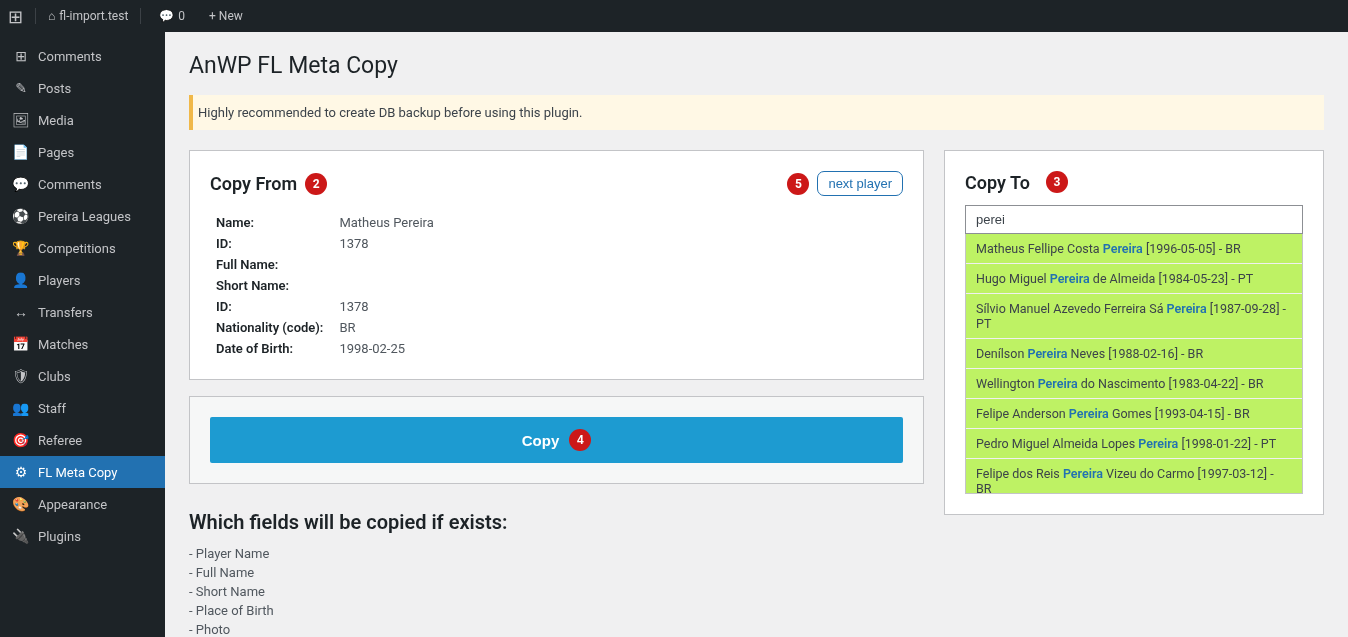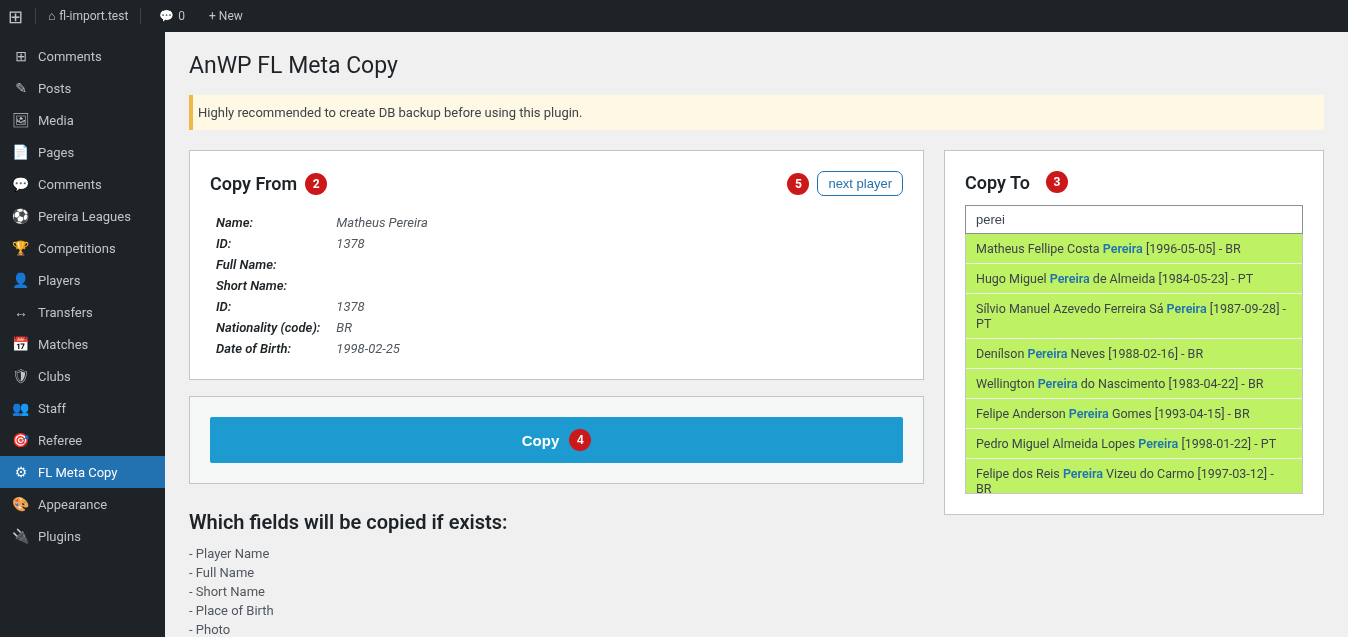--- a/index.html
+++ b/index.html
@@ -108,21 +108,21 @@
     .next-player-btn {
       background: #fff;
       border: 1px solid #2271b1;
       color: #2271b1;
       padding: 4px 10px;
       cursor: pointer;
       font-size: 13px;
       border-radius: 7px;
     }
 
-    .player-info table { border-collapse: collapse; font-style: italic; }
+    .player-info table { border-collapse: collapse; }
     .player-info td { padding: 3px 6px; font-size: 13px; }
     .player-info td:first-child { font-weight: 600; color: #1d2327; padding-right: 10px; }
     .player-info td:last-child { color: #50575e; }
     .player-name-value { color: #2271b1; }
 
     
     .copy-btn-area {
       background: #f6f7f7;
       border: 1px solid #c3c4c7;
       padding: 20px;

